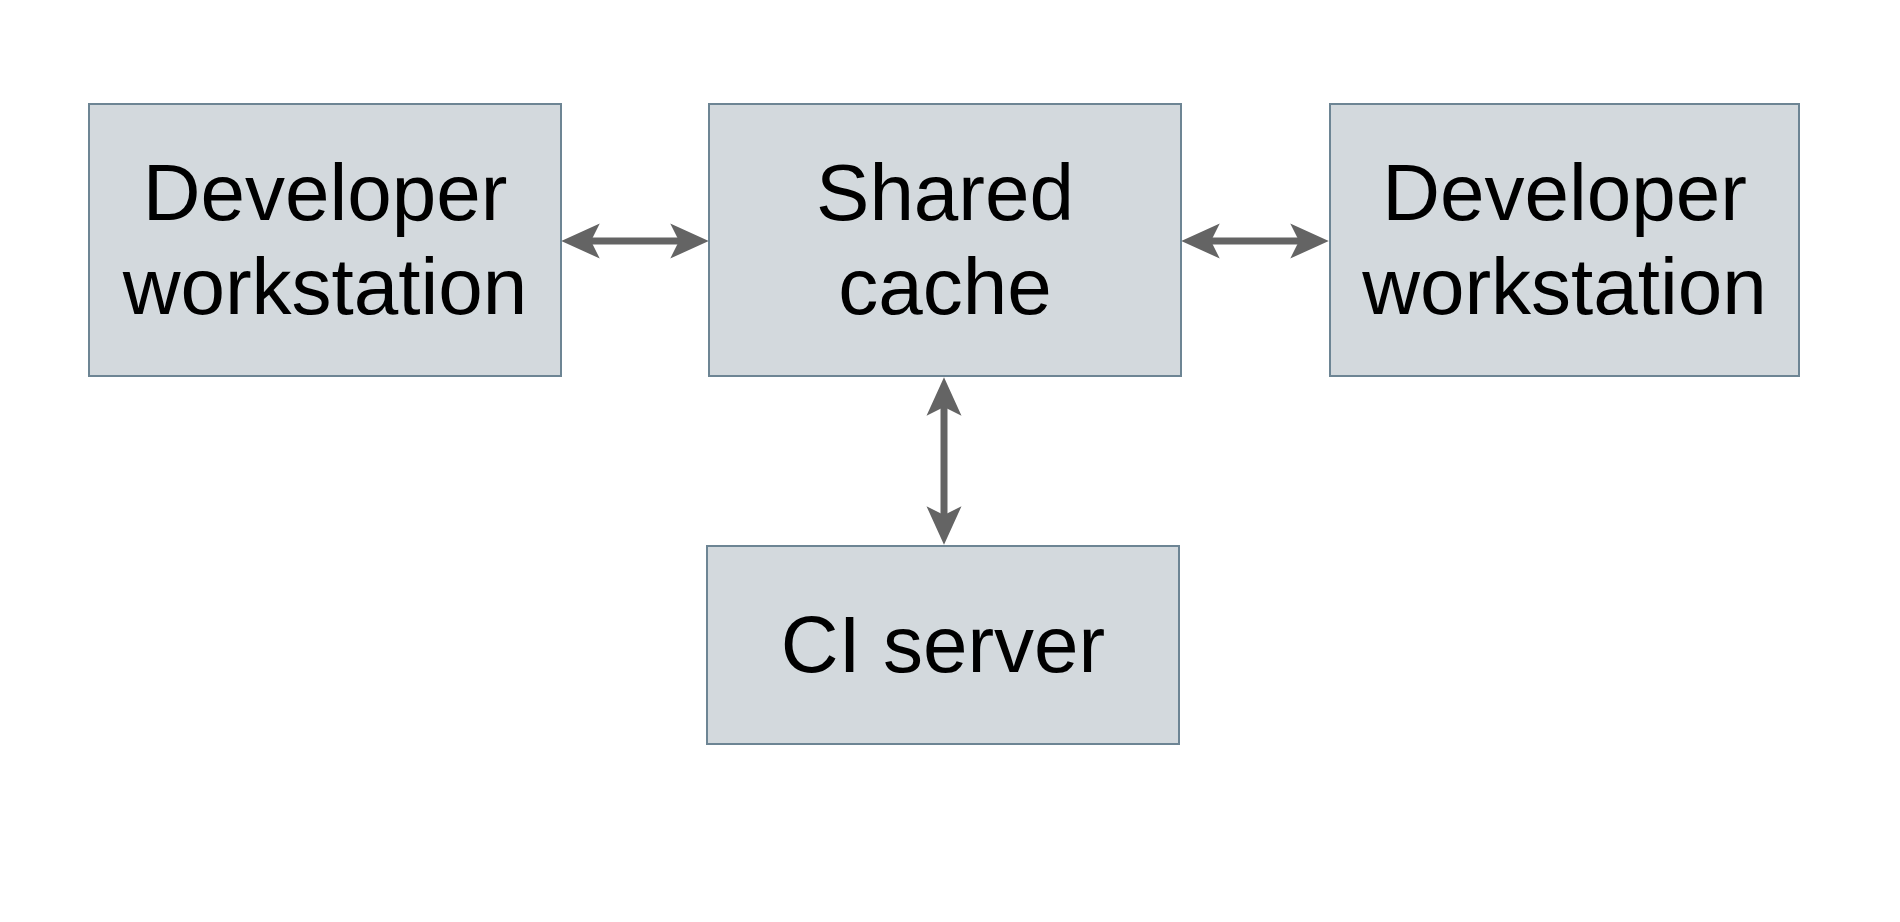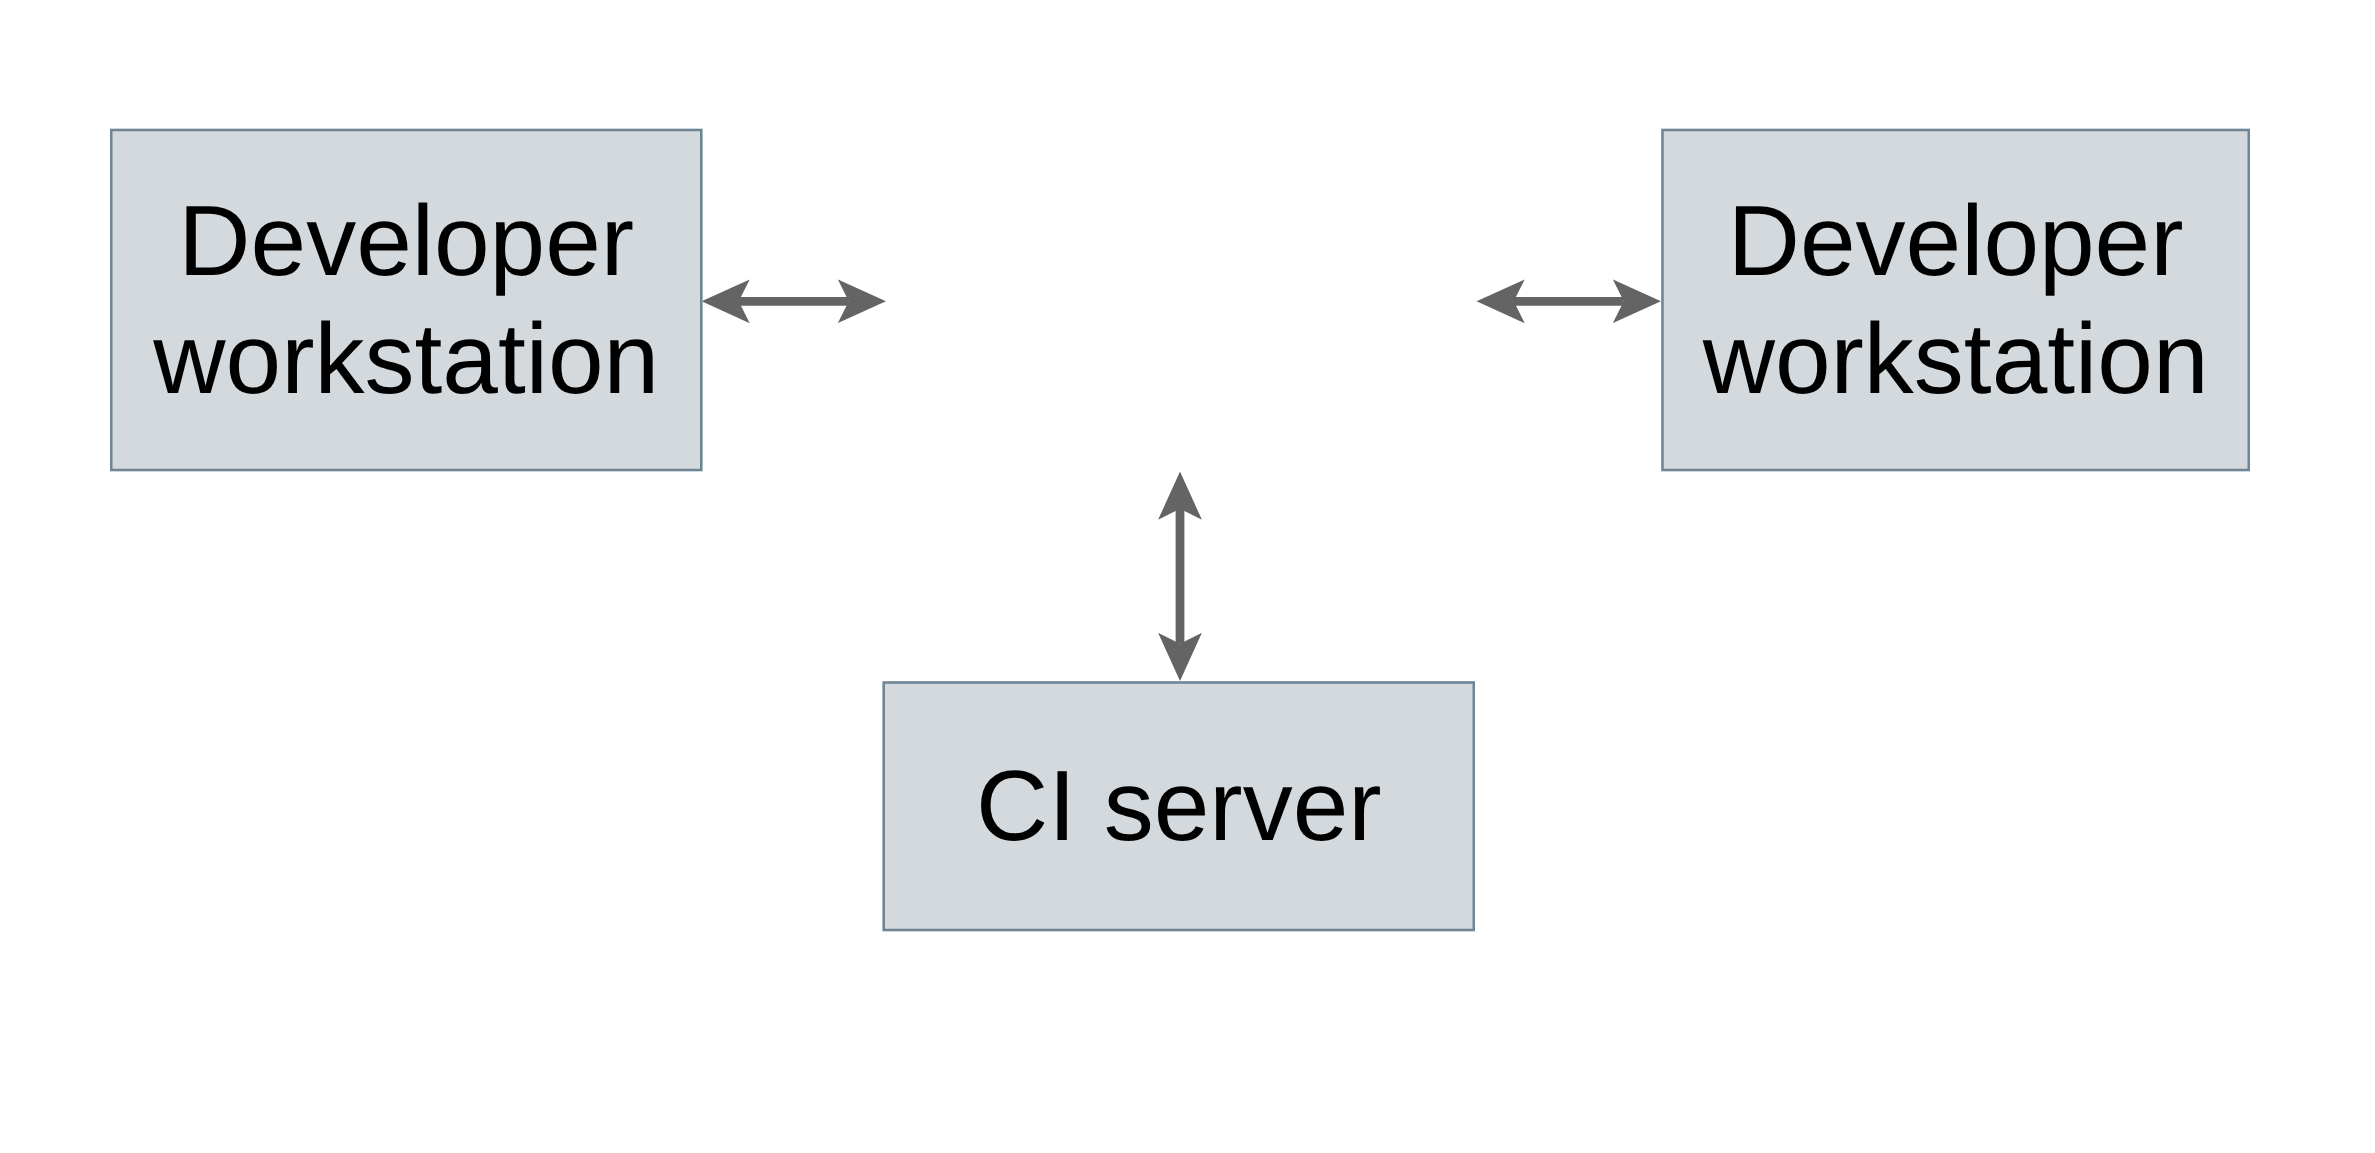--- a/index.html
+++ b/index.html
@@ -60,20 +60,23 @@
     </defs>
     <line x1="591" y1="241" x2="679" y2="241" stroke="#646464" stroke-width="7" marker-start="url(#ah)" marker-end="url(#ah)"></line>
     <line x1="1211" y1="241" x2="1299" y2="241" stroke="#646464" stroke-width="7" marker-start="url(#ah)" marker-end="url(#ah)"></line>
     <line x1="944" y1="407" x2="944" y2="515" stroke="#646464" stroke-width="7" marker-start="url(#ah)" marker-end="url(#ah)"></line>
   </svg>
 
   <div class="node" id="node-dev-left">
     <div class="node-label">Developer workstation</div>
   </div>
 
+  <div class="node" id="node-cache">
+    <div class="node-label">Shared cache</div>
+  </div>
 
   <div class="node" id="node-dev-right">
     <div class="node-label">Developer workstation</div>
   </div>
 
   <div class="node" id="node-ci">
     <div class="node-label">CI server</div>
   </div>
 
 </div>

